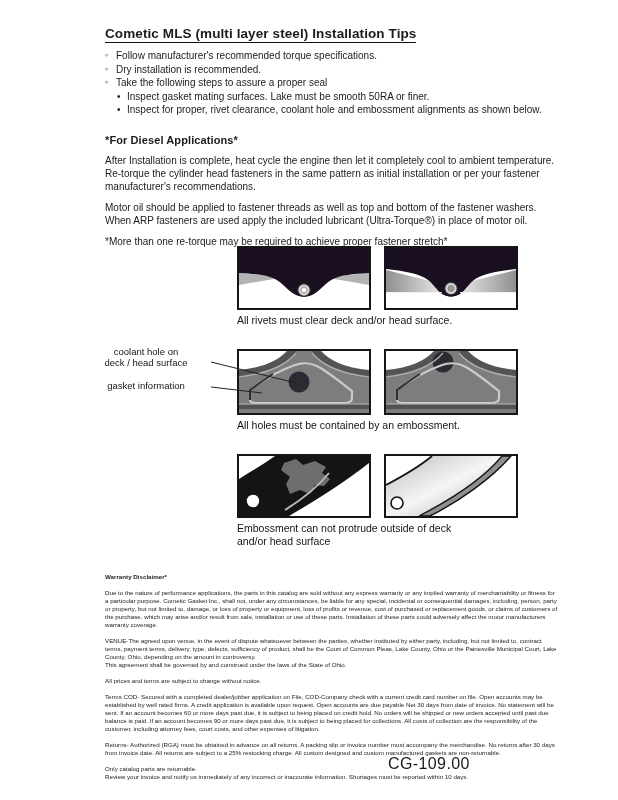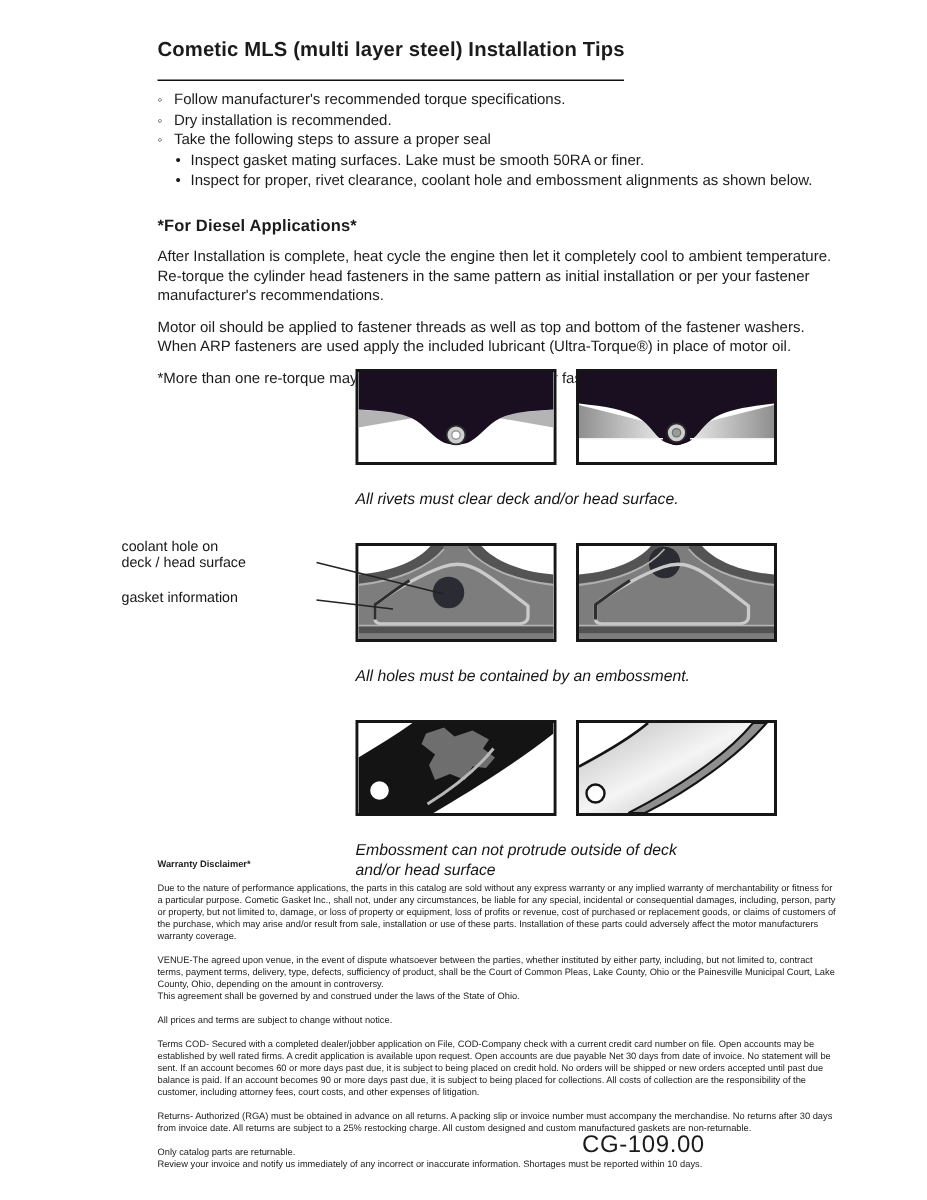--- a/index.html
+++ b/index.html
@@ -7,43 +7,43 @@
     width:618px;height:800px;background:#ffffff;position:relative;overflow:hidden;
     font-family:"Liberation Sans", sans-serif;color:#1b1b1b;
     -webkit-font-smoothing:antialiased;
   }
   .ws-pre{white-space:pre-line;}
 
   
   .sec-tips{position:absolute;left:105px;top:24px;width:454px;}
   .page-title{
     display:inline-block;font-size:13.5px;font-weight:bold;
-    border-bottom:1.6px solid #111;padding-bottom:13px;letter-spacing:0.1px;
+    border-bottom:1.6px solid #111;padding-bottom:1px;letter-spacing:0.1px;
   }
   .bullets{margin-top:6px;font-size:10px;line-height:13.6px;}
   .bullet{display:flex;}
   .bullet .marker{width:11px;flex:0 0 11px;font-size:9px;}
   .bullet.sub{margin-left:12px;}
   .bullet.sub .marker{width:10px;flex:0 0 10px;font-size:10px;}
 
   .diesel-heading{margin-top:17px;font-size:11px;font-weight:bold;letter-spacing:0.1px;}
   .para{margin-top:8px;font-size:10px;line-height:13px;width:452px;}
 
   
   .sec-figures{position:absolute;left:237px;top:229px;width:281px;}
   .fig-row{position:relative;}
   .fig-labels{display:flex;height:17px;font-size:14px;letter-spacing:0.8px;color:#111;}
   .fig-labels .flabel{width:134px;text-align:center;margin-top:36px;}
   .fig-labels .flabel + .flabel{margin-left:13px;}
   .fig-boxes{display:flex;gap:13px;}
   svg.diagram{display:block;border:2px solid #161616;box-sizing:border-box;background:#fff;}
-  .fig-caption{font-size:10.5px;line-height:13px;margin-top:17px;margin-bottom:5px;color:#151515;font-style:italic;}
+  .fig-caption{font-size:10.5px;line-height:13px;margin-top:4px;margin-bottom:5px;color:#151515;}
 
   .ann{position:absolute;right:calc(100% + 26px);font-size:9.5px;line-height:11px;
-       text-align:left;width:130px;color:#151515;}
+       text-align:center;width:130px;color:#151515;}
   .ann-hole{top:14px;}
   .ann-emboss{top:48px;}
   .leader-svg{position:absolute;left:-26px;top:18px;width:92px;height:50px;overflow:visible;}
 
   
   .sec-disclaimer{position:absolute;left:105px;top:573px;width:454px;
     font-size:6.2px;line-height:8px;color:#222;}
   .sec-disclaimer .d-head{font-weight:bold;margin:0 0 8px 0;}
   .sec-disclaimer p{margin:0 0 8px 0;}
 

